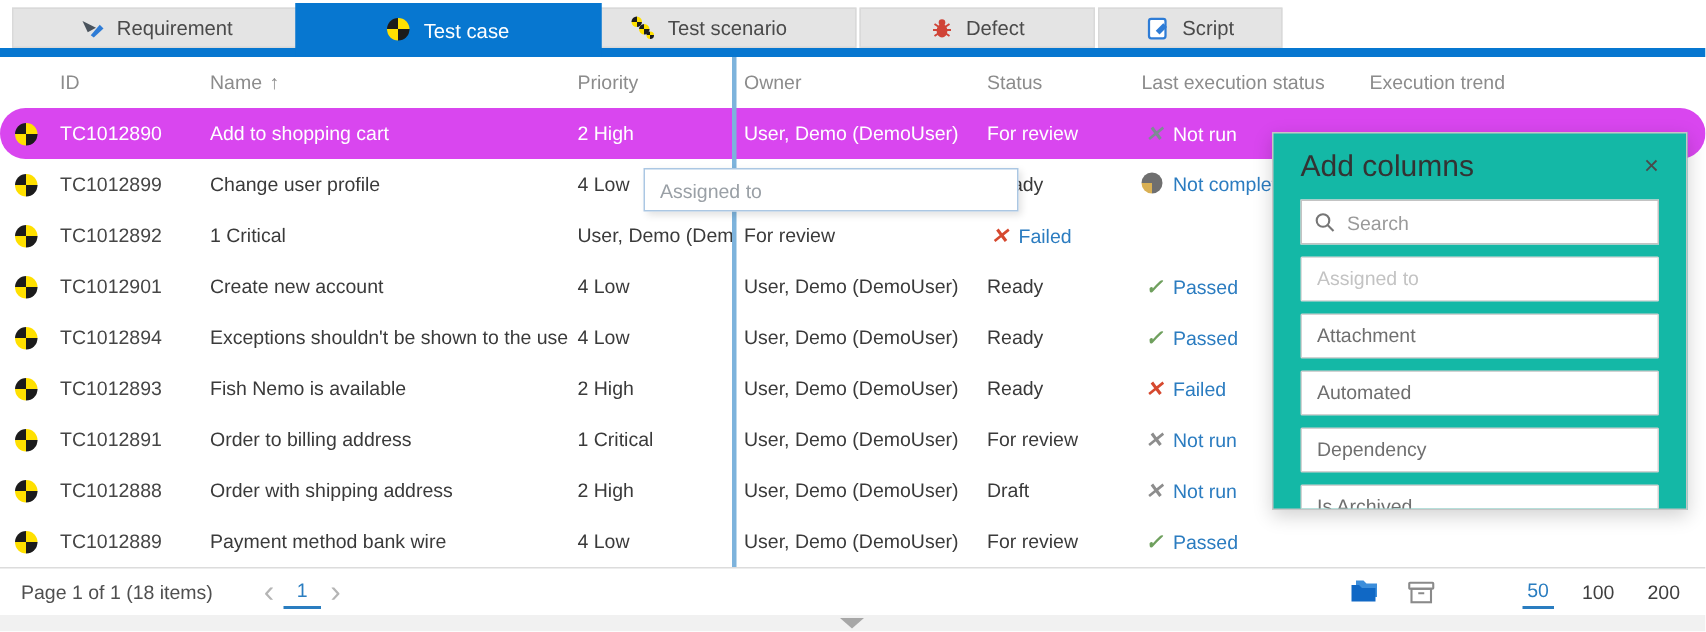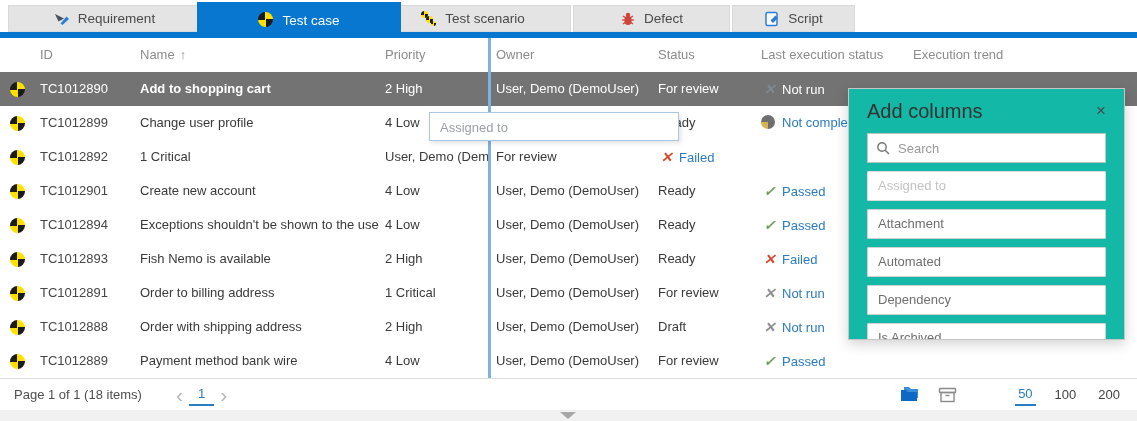--- a/index.html
+++ b/index.html
@@ -34,23 +34,23 @@
     font-size:13px;
   }
   .thead{position:absolute;top:38px;left:0;right:0;color:#8c8c8c;background:#fff;}
   .thead .cell{padding-left:6px;cursor:pointer;}
   .sort-arrow{color:#8f8f8f;font-size:13px;margin-left:5px;}
   .rows{position:absolute;top:72px;left:0;right:0;}
   .trow{background:#fff;color:#3a3a3a;cursor:pointer;}
   .trow .cell{padding-left:6px;overflow:hidden;white-space:nowrap;}
   .trow .icon-cell{padding-left:0;display:flex;align-items:center;justify-content:center;}
   .trow .id{color:#464646;}
-  .trow.selected{background:#737373;color:#fff;}
+  .trow.selected{background:#d946ef;color:#fff;border-radius:17px;}
   .trow.selected .id,.trow.selected .name{color:#fff;}
-  .trow.selected .name{font-weight:bold;}
+  .trow.selected .name{font-weight:normal;}
   .exec-label{color:#2b7cc0;}
   .trow.selected .exec-label{color:#fff;}
   .exec-ico{display:inline-block;width:17px;text-align:center;font-weight:bold;font-size:14px;margin-right:4px;}
   .exec-ico.not-run::before{content:"\2715";color:#8d8d8d;}
   .trow.selected .exec-ico.not-run::before{color:#7d8b94;}
   .exec-ico.failed::before{content:"\2715";color:#d6492f;}
   .exec-ico.passed::before{content:"\2713";color:#6fa05e;}
   .exec-ico.not-completed{width:14px;height:14px;border-radius:50%;vertical-align:-2px;margin-right:7px;
     background:conic-gradient(#6f6f6f 0 180deg,#d9b054 180deg 270deg,#6f6f6f 270deg 360deg);}
   .col-divider{position:absolute;left:488px;top:38px;width:3px;height:340px;background:#7db3dc;z-index:4;}

